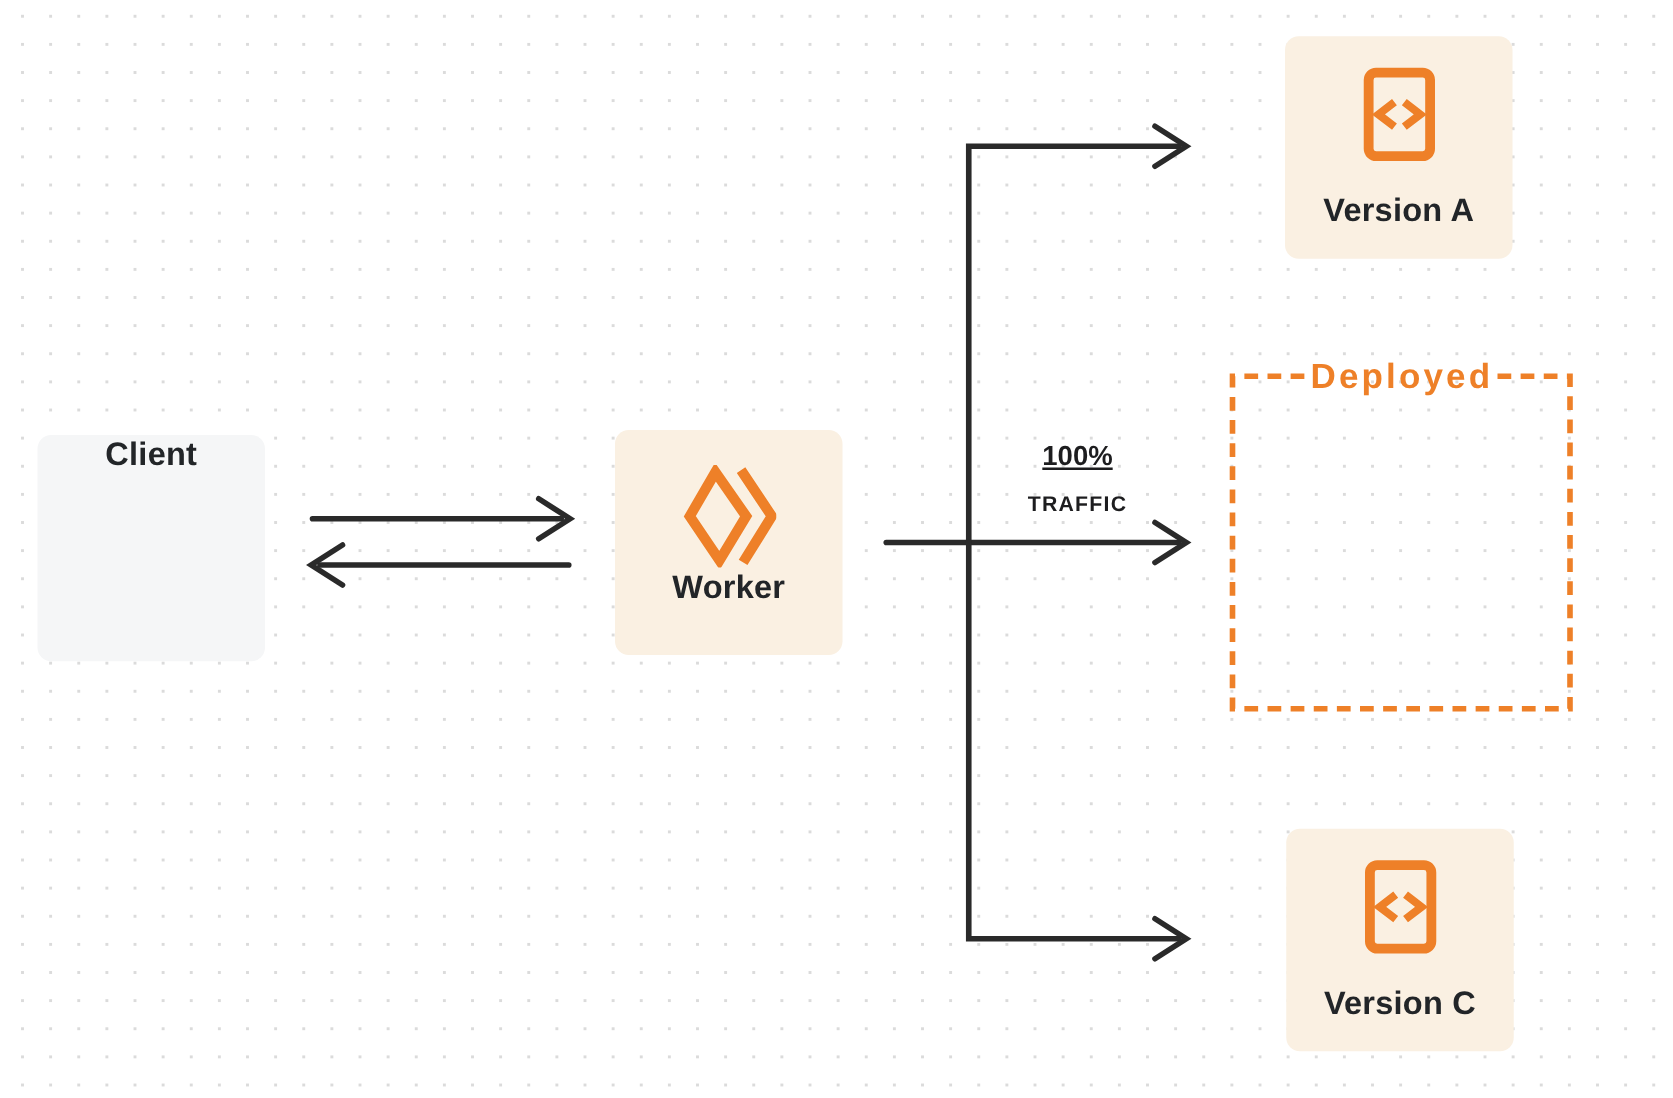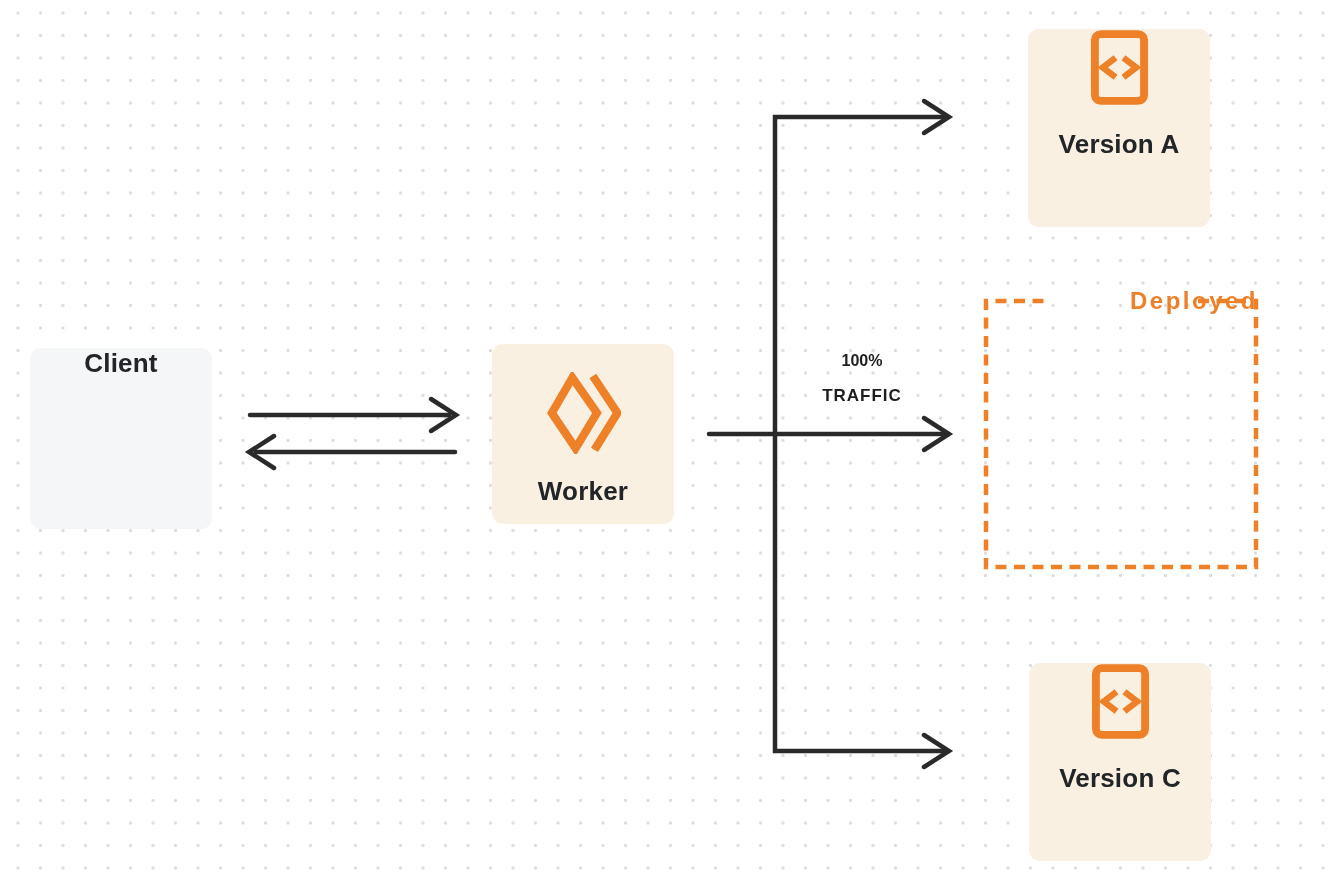--- a/index.html
+++ b/index.html
@@ -40,52 +40,54 @@
     left: 30px; top: 348px;
     width: 182px; height: 181px;
     background: #f5f6f7;
   }
   .worker-node {
     left: 492px; top: 344px;
     width: 182px; height: 180px;
     background: #faf0e2;
     padding-top: 28px;
   }
-  .worker-node .node-label { margin-top: 22px; }
+  .worker-node .node-label { }
   .version-node {
-    width: 182px; height: 198px;
+    width: 182px; height: 178px;
     background: #faf0e2;
+    padding-top: 24px;
   }
   .version-node .node-label { margin-top: 23px; }
   .version-a { left: 1028px; top: 29px; }
   .version-b { left: 1028px; top: 345px; }
   .version-c { left: 1029px; top: 663px; }
   .icon { display: block; }
   .deployed-label {
     position: absolute;
     left: 985px; top: 286px;
     width: 273px;
-    text-align: right;
+    text-align: center;
     font-weight: 700;
-    font-size: 24px;
+    font-size: 28px;
     letter-spacing: 2.5px;
     color: #ee8028;
     line-height: 30px;
   }
   .traffic-label {
     position: absolute;
     left: 792px; top: 352px;
     width: 140px;
     text-align: center;
     color: #1d1d1f;
   }
   .traffic-label .line1 {
     display: block;
     font-weight: 700;
-    font-size: 16px;
+    font-size: 22px;
+    text-decoration: underline;
   }
   .traffic-label .line2 {
     display: block;
     font-weight: 700;
     font-size: 17px;
     letter-spacing: 1px;
     margin-top: 16px;
   }
 </style>
 </head>

